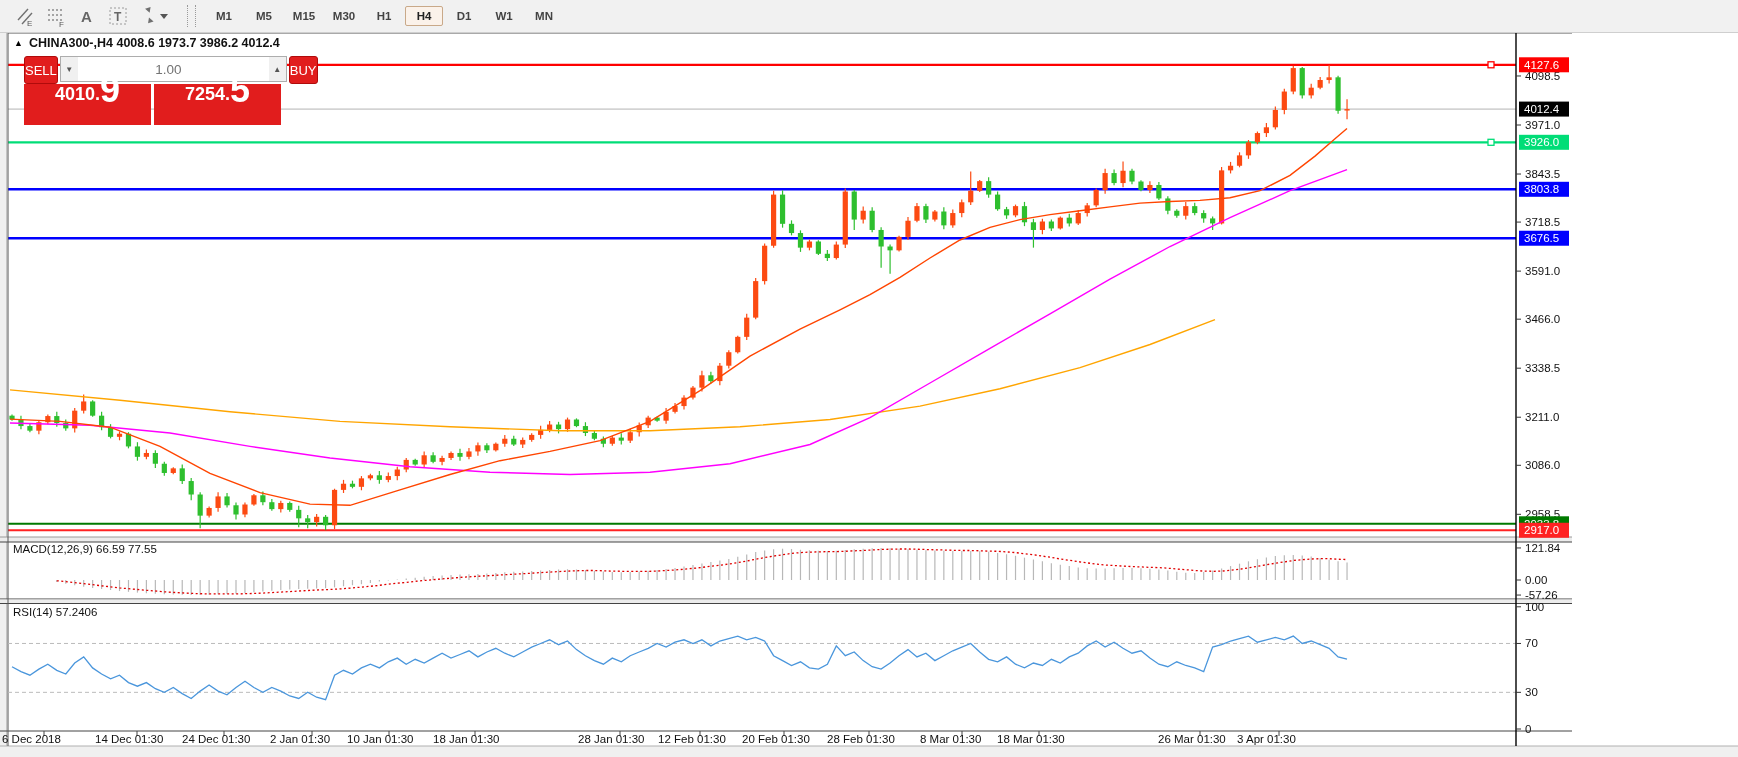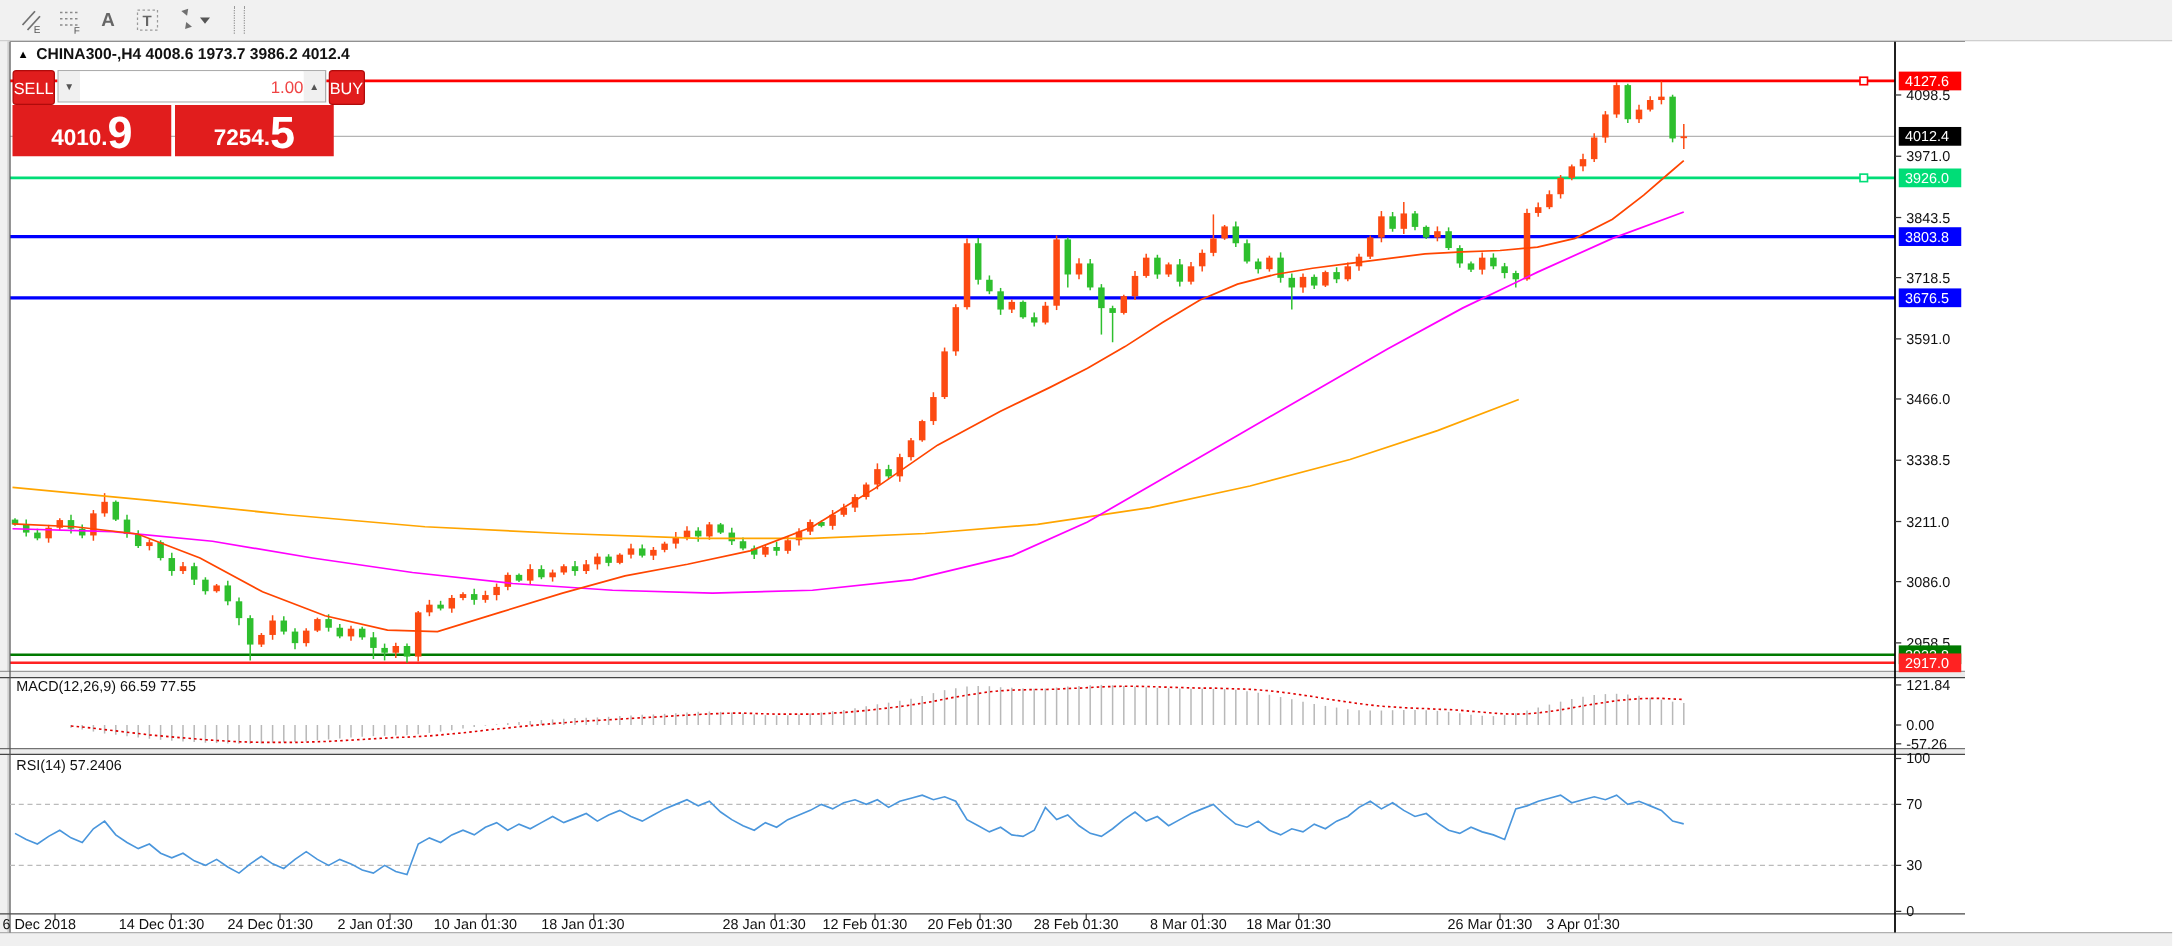--- a/index.html
+++ b/index.html
@@ -9,28 +9,28 @@
   #toolbar{position:absolute;left:0;top:0;width:1738px;height:32px;background:#f1f1f1;border-bottom:1px solid #cfcfcf;z-index:5;display:flex;align-items:center;}
   .toolbtn{width:27px;height:25px;margin:0 1px;display:flex;align-items:center;justify-content:center;border:1px solid transparent;border-radius:2px;}
   .toolbtn:first-child{margin-left:10px;}
   .grip{width:7px;height:22px;margin:0 8px 0 14px;border-left:1px dotted #9a9a9a;border-right:1px dotted #9a9a9a;}
   .tf-btn{min-width:24px;padding:3px 6px;margin:0 1px;font-size:11.5px;font-weight:bold;color:#444;text-align:center;border:1px solid transparent;border-radius:2px;cursor:default;}
   .tf-btn.active{background:#fbf2ea;border:1px solid #c9a989;color:#222;}
   
   #chart-title{position:absolute;left:14px;top:36px;z-index:4;font-size:12.5px;font-weight:600;color:#111;display:flex;align-items:center;gap:6px;}
   #chart-title .tri{font-size:9px;color:#000;}
   
-  #trade-panel{position:absolute;left:10px;top:56px;width:257px;height:83px;z-index:4;}
+  #trade-panel{position:absolute;left:24px;top:56px;width:257px;height:83px;z-index:4;}
   #tp-top{position:absolute;left:0;top:0;width:257px;height:26px;display:flex;}
   .tp-btn{width:64px;height:26px;background:#e11d1d;border:1px solid #b00b0b;border-radius:3px;color:#fff;font-size:13px;display:flex;align-items:center;justify-content:center;}
   #tp-stepper{flex:1;height:24px;margin:0 2px;display:flex;border:1px solid #adadad;background:#fff;}
   .step-btn{width:17px;height:24px;background:#f0f0f0;border:0;color:#555;font-size:8px;display:flex;align-items:center;justify-content:center;}
-  #vol-input{flex:1;border:0;outline:none;text-align:right;font-size:13.5px;padding-right:0;font-family:"Liberation Sans",sans-serif;color:#ef4444;}
+  #vol-input{flex:1;border:0;outline:none;text-align:center;font-size:13.5px;padding-right:12px;font-family:"Liberation Sans",sans-serif;color:#737373;}
   #tp-bottom{position:absolute;left:0;top:28px;width:257px;height:41px;display:flex;gap:3px;}
-  .tp-price{flex:1;background:#e11d1d;color:#fff;display:flex;align-items:flex-end;justify-content:center;padding-bottom:2px;}
+  .tp-price{flex:1;background:#e11d1d;color:#fff;display:flex;align-items:flex-end;justify-content:center;padding-bottom:18px;}
   .tp-price .small{font-size:18px;font-weight:bold;line-height:26px;}
   .tp-price .big{font-size:36px;font-weight:bold;line-height:34px;}
 </style>
 </head>
 <body>
 
 <div id="stage">
 
   <svg id="chart-svg" width="1738" height="757" viewBox="0 0 1738 757" style="position:absolute;left:0;top:0;z-index:1;">
       <rect x="0" y="32" width="1738" height="725" fill="#ffffff"></rect>
@@ -615,20 +615,31 @@
         </svg>
     </div>
     <div class="toolbtn" style="width:36px;">
       <svg width="32" height="22">
           <path d="M8 6 L14 6 L11 1 Z" fill="#707070" transform="rotate(40 11 5)"></path>
           <path d="M10 18 L16 18 L13 13 Z" fill="#707070" transform="rotate(220 13 16)"></path>
           <path d="M23 9 L31 9 L27 14 Z" fill="#555"></path>
         </svg>
     </div>
     <div class="grip"></div>
+    <div id="tf-buttons" style="display:flex;">
+        <div class="tf-btn">M1</div>
+        <div class="tf-btn">M5</div>
+        <div class="tf-btn">M15</div>
+        <div class="tf-btn">M30</div>
+        <div class="tf-btn">H1</div>
+        <div class="tf-btn active">H4</div>
+        <div class="tf-btn">D1</div>
+        <div class="tf-btn">W1</div>
+        <div class="tf-btn">MN</div>
+      </div>
   </div>
 
   <div id="chart-title">
     <span class="tri">▲</span>
     <span>CHINA300-,H4  4008.6 1973.7 3986.2 4012.4</span>
   </div>
 
   <div id="trade-panel">
     <div id="tp-top">
       <div class="tp-btn">SELL</div>

